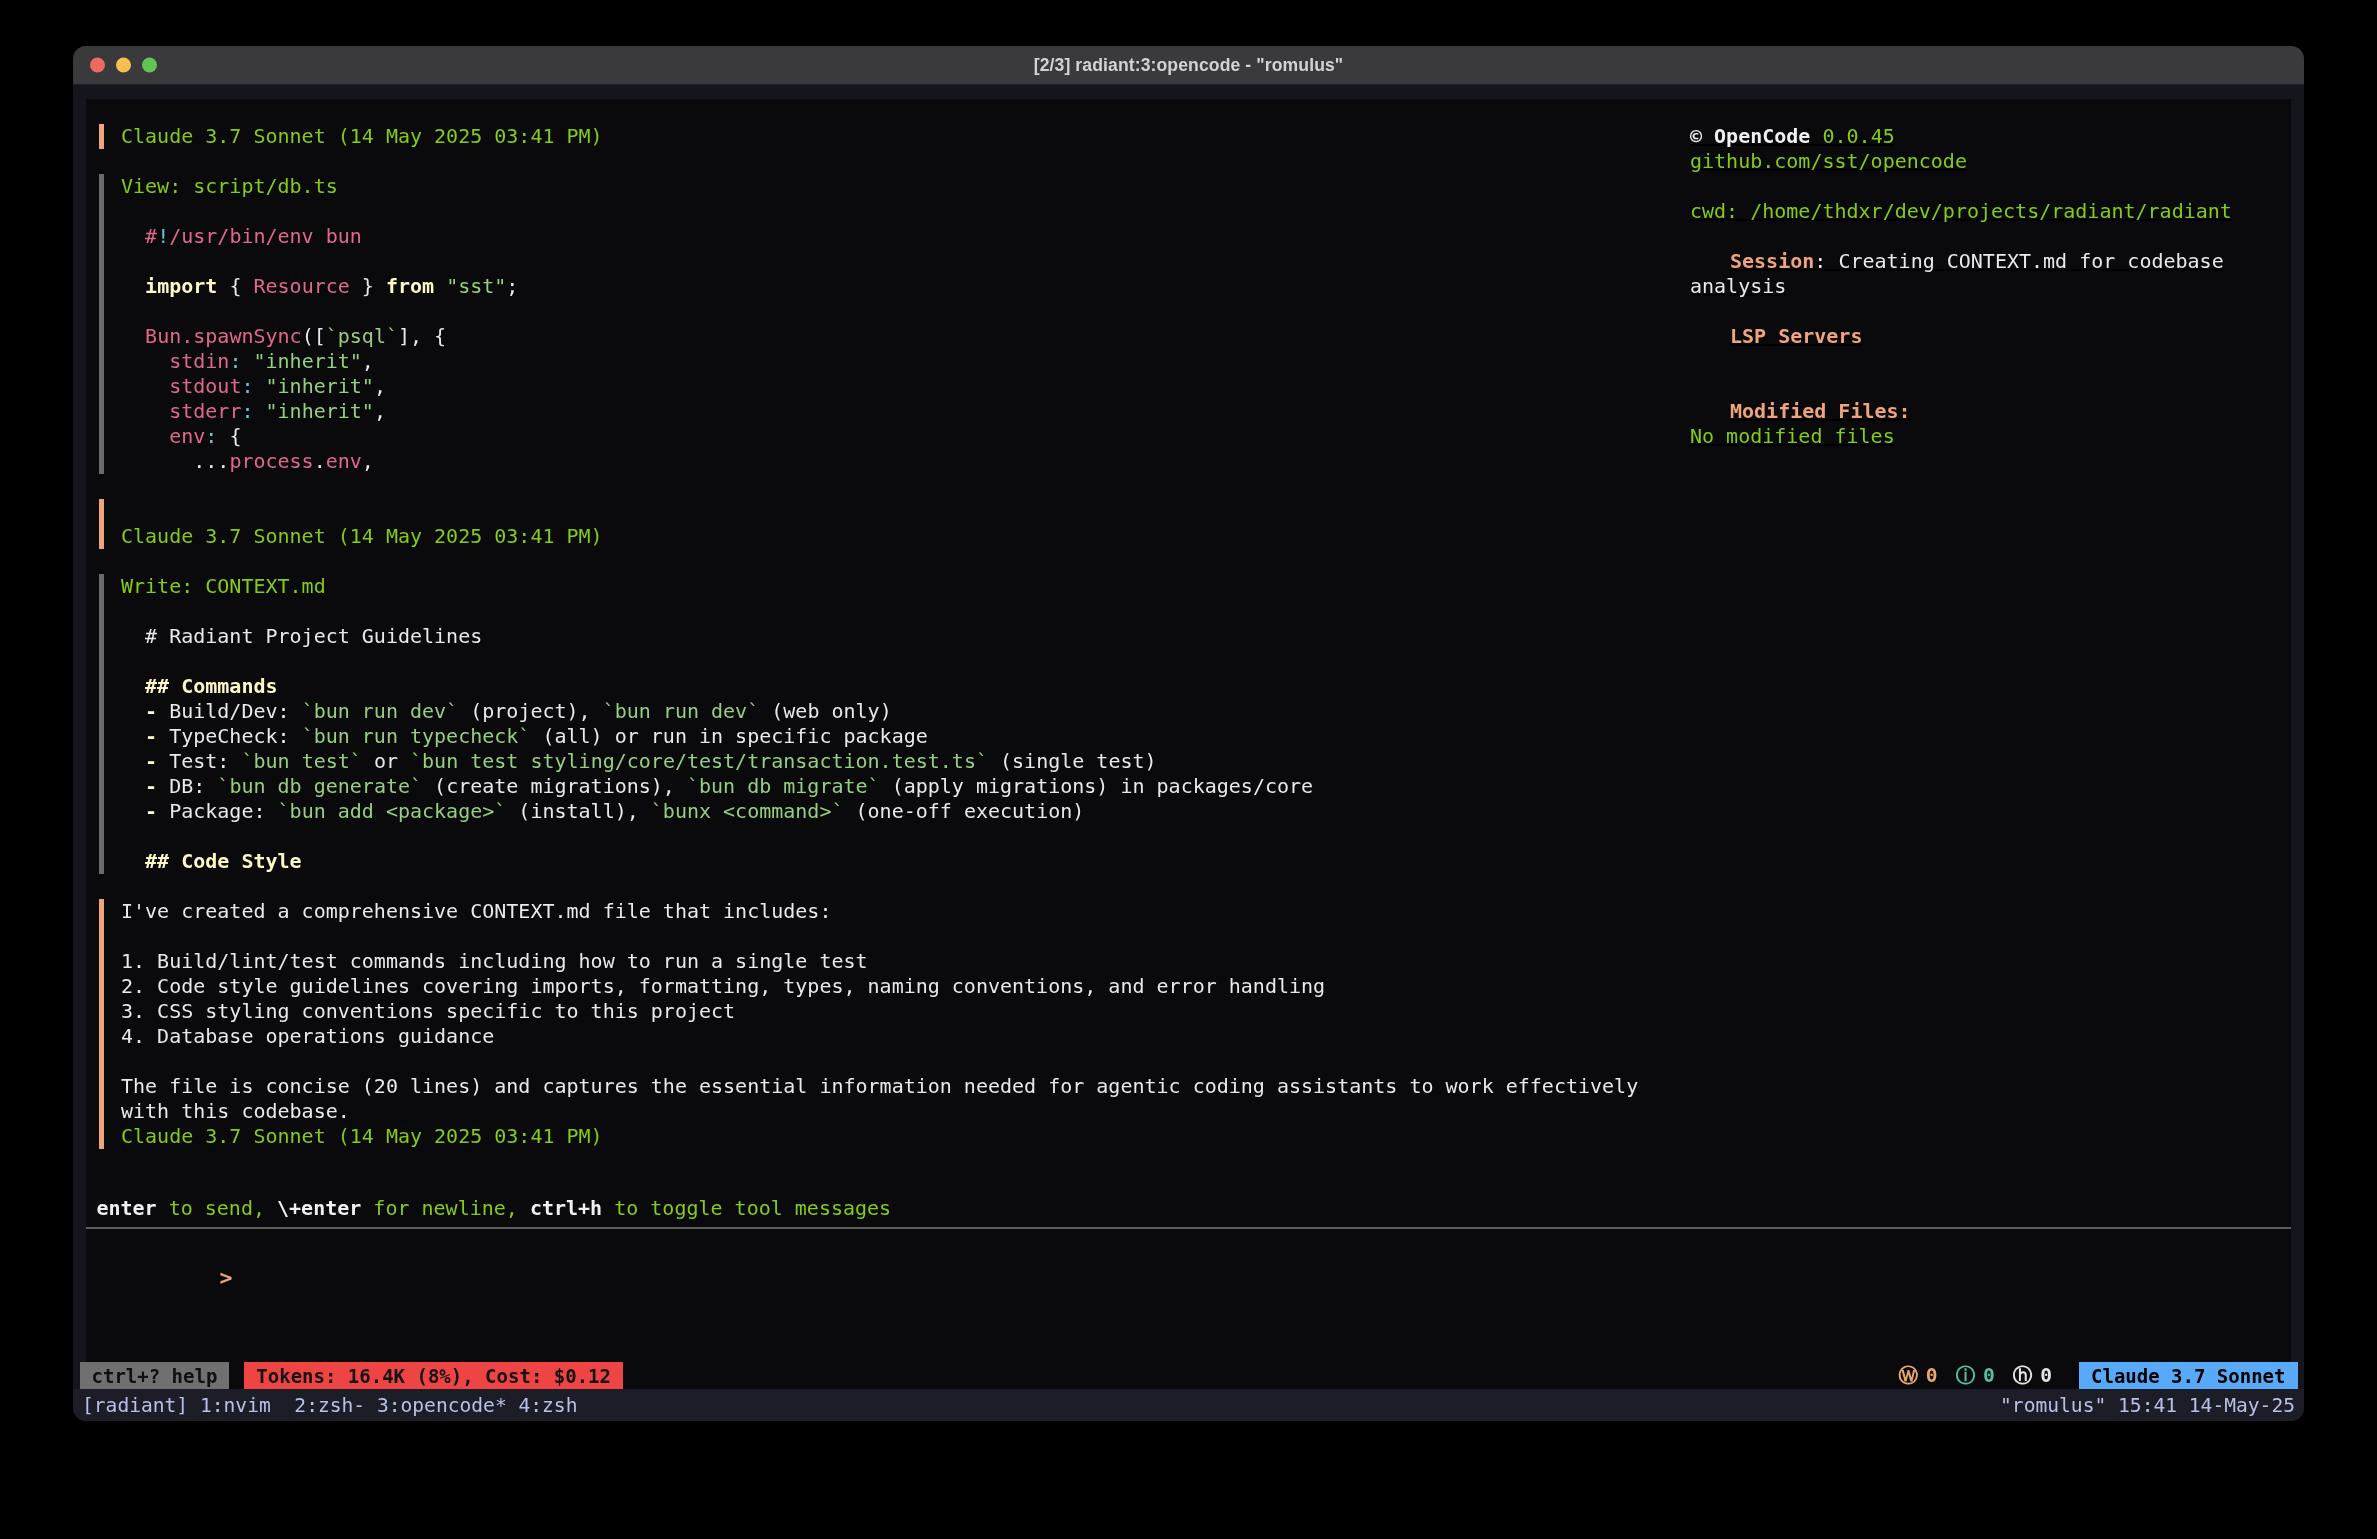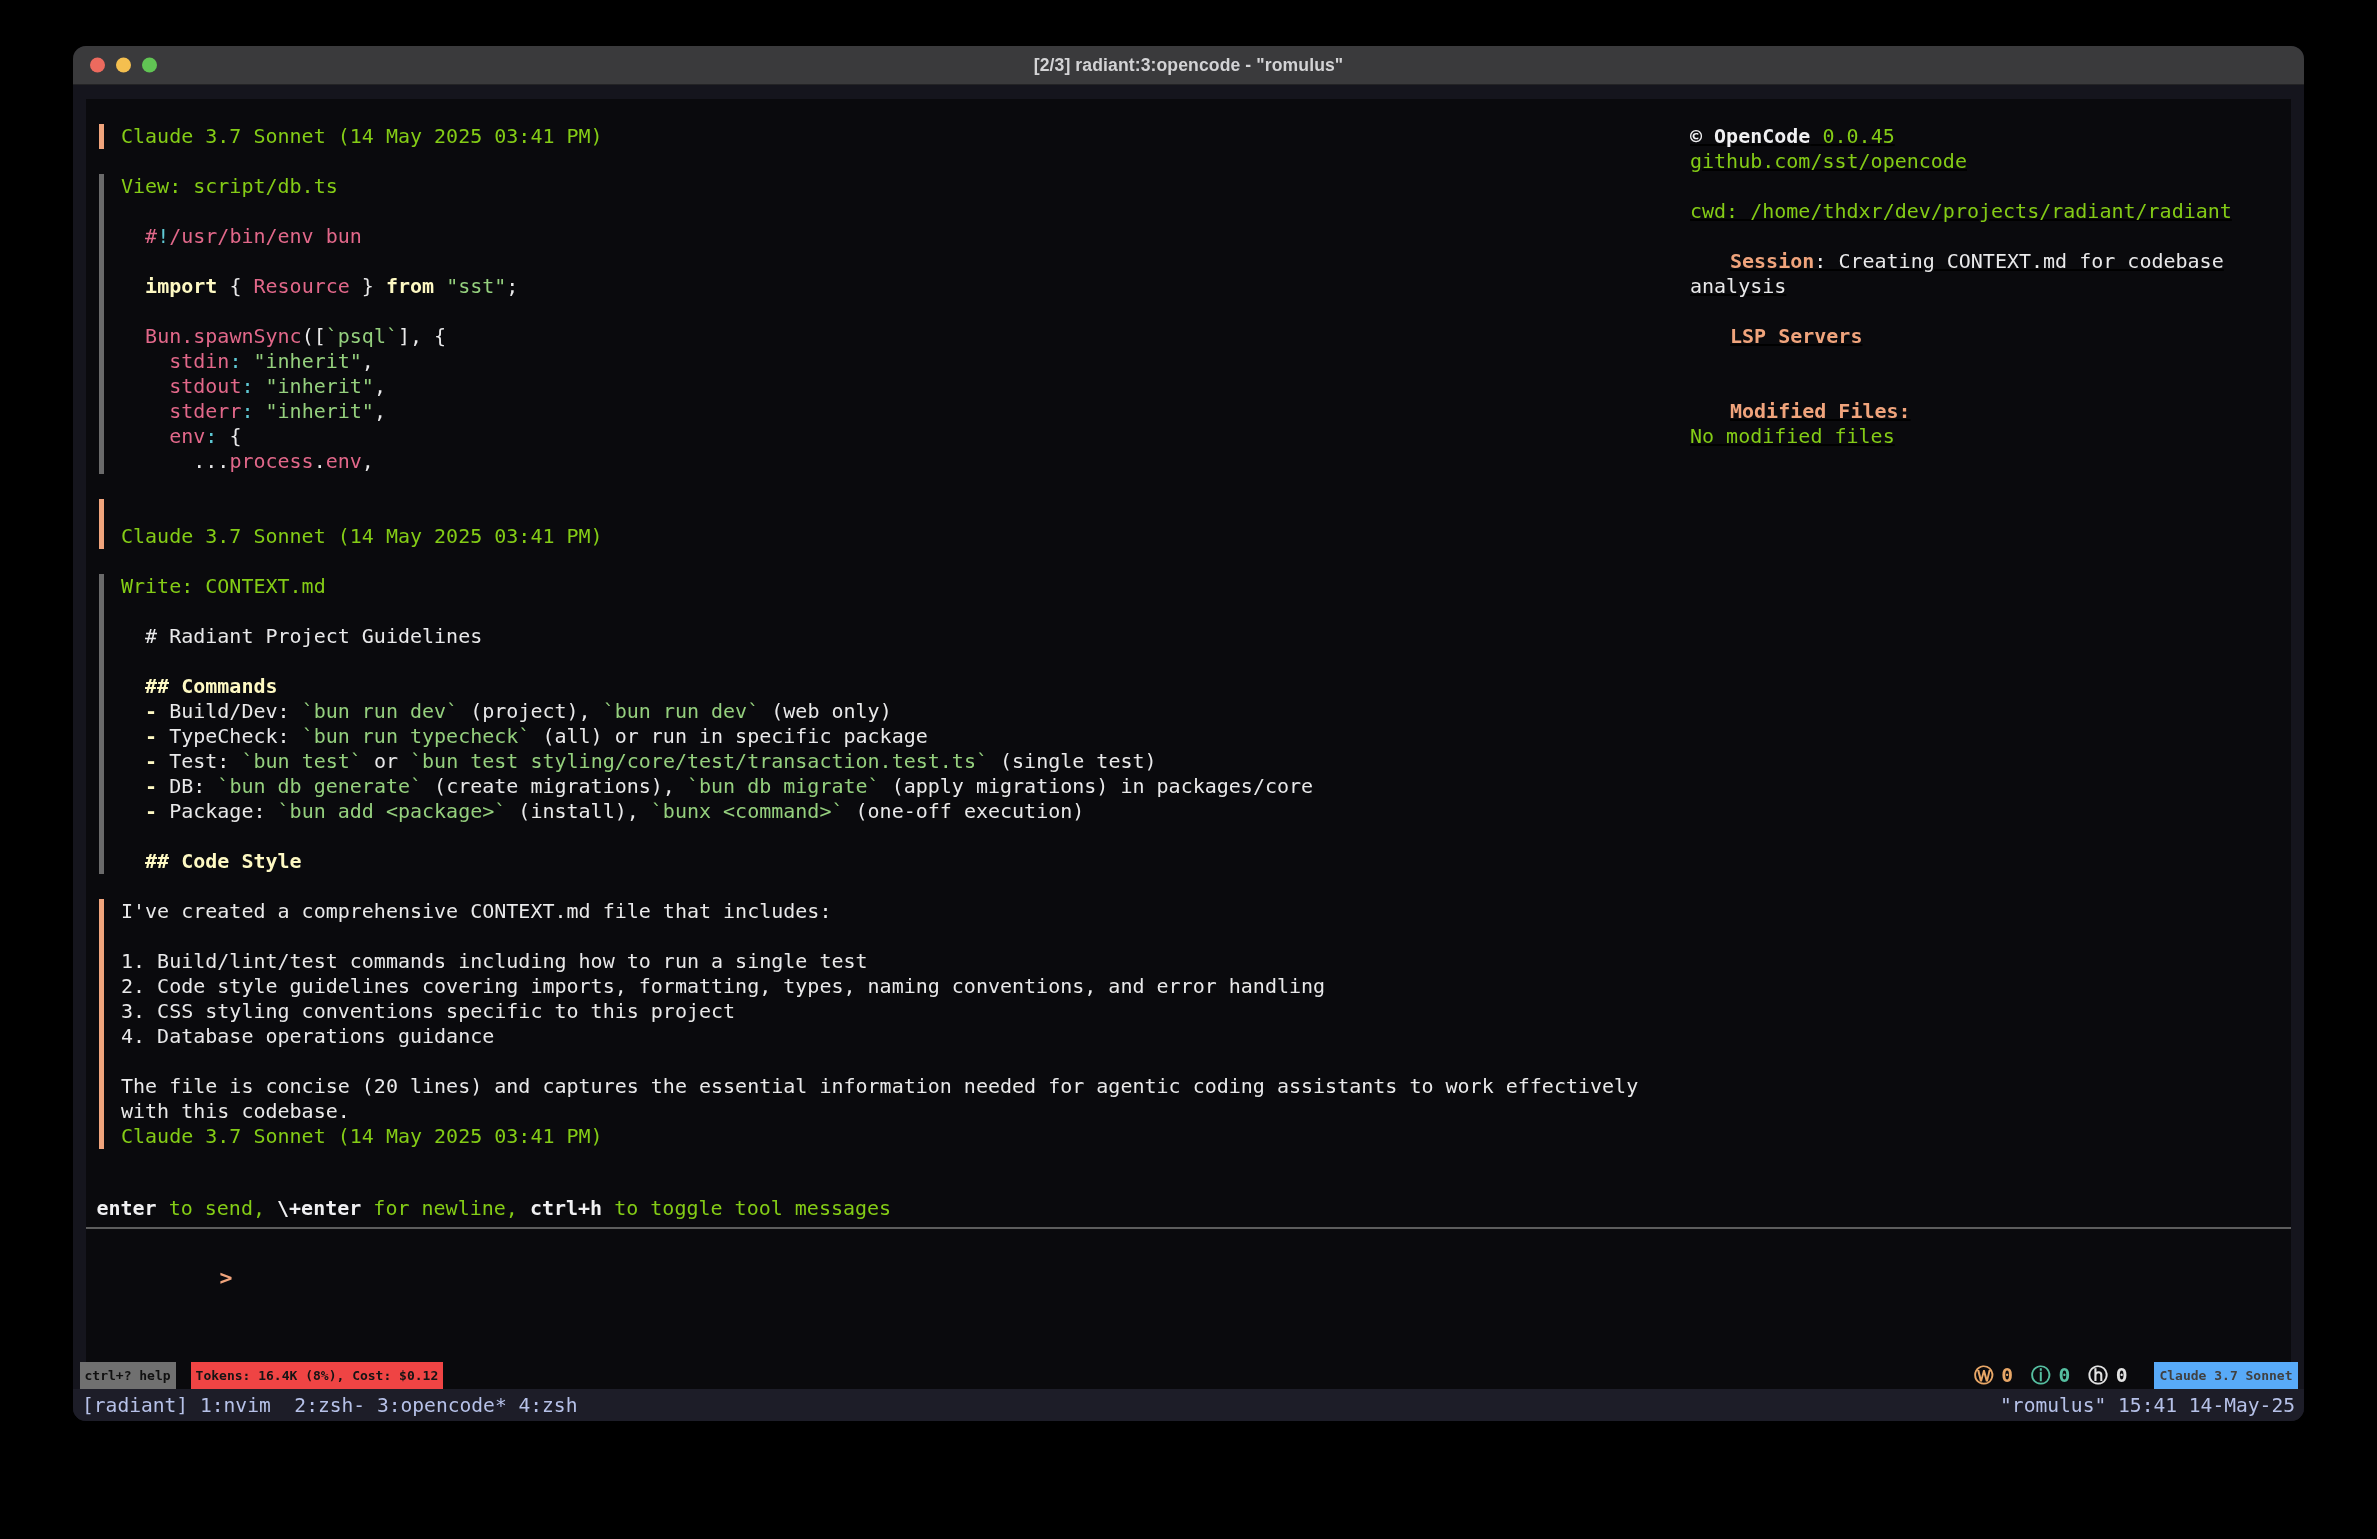--- a/index.html
+++ b/index.html
@@ -58,29 +58,29 @@
   .c-pink   { color:#e2688a; }
   .c-cyan   { color:#5fc9d4; }
   .c-whiteBold  { color:#f0f0f2; font-weight:bold; }
   .c-orangeBold { color:#f0a47c; font-weight:bold;margin-left:40px; }
 
   .statusrow {
     position:absolute; left:6.5px; right:6.5px; top:1276px; height:27px;
     background:#0a0a0d; display:flex; align-items:center;
   }
   .chip {
-    display:inline-flex; align-items:center; height:27px; padding:0 5px;
-    font-size:13px; font-weight:bold; white-space:pre;
+    display:inline-flex; align-items:center; height:27px; padding:0 12px;
+    font-size:19px; font-weight:bold; white-space:pre;
   }
   .help-chip   { background:#707070; color:#101010; }
   .tokens-chip { background:#ef4444; color:#141414; margin-left:15px; }
   .spacer { flex:1; }
   .diagnostics { display:inline-flex; align-items:center; gap:18px; font-size:19.6px; font-weight:bold; margin-right:27px; }
   .diag { display:inline-flex; align-items:center; gap:7.8px; }
-  .model-chip { background:#58aaf8; color:#404040; }
+  .model-chip { background:#58aaf8; color:#000000; }
 
   .tmuxbar {
     position:absolute; left:0; right:0; top:1303px; height:25px;
     background:#1d1d28; color:#b6c1e8; font-size:19.6px;
     display:flex; align-items:center; justify-content:space-between;
     padding:16px 9px; white-space:pre;
   }
 </style>
 </head>
 <body>

